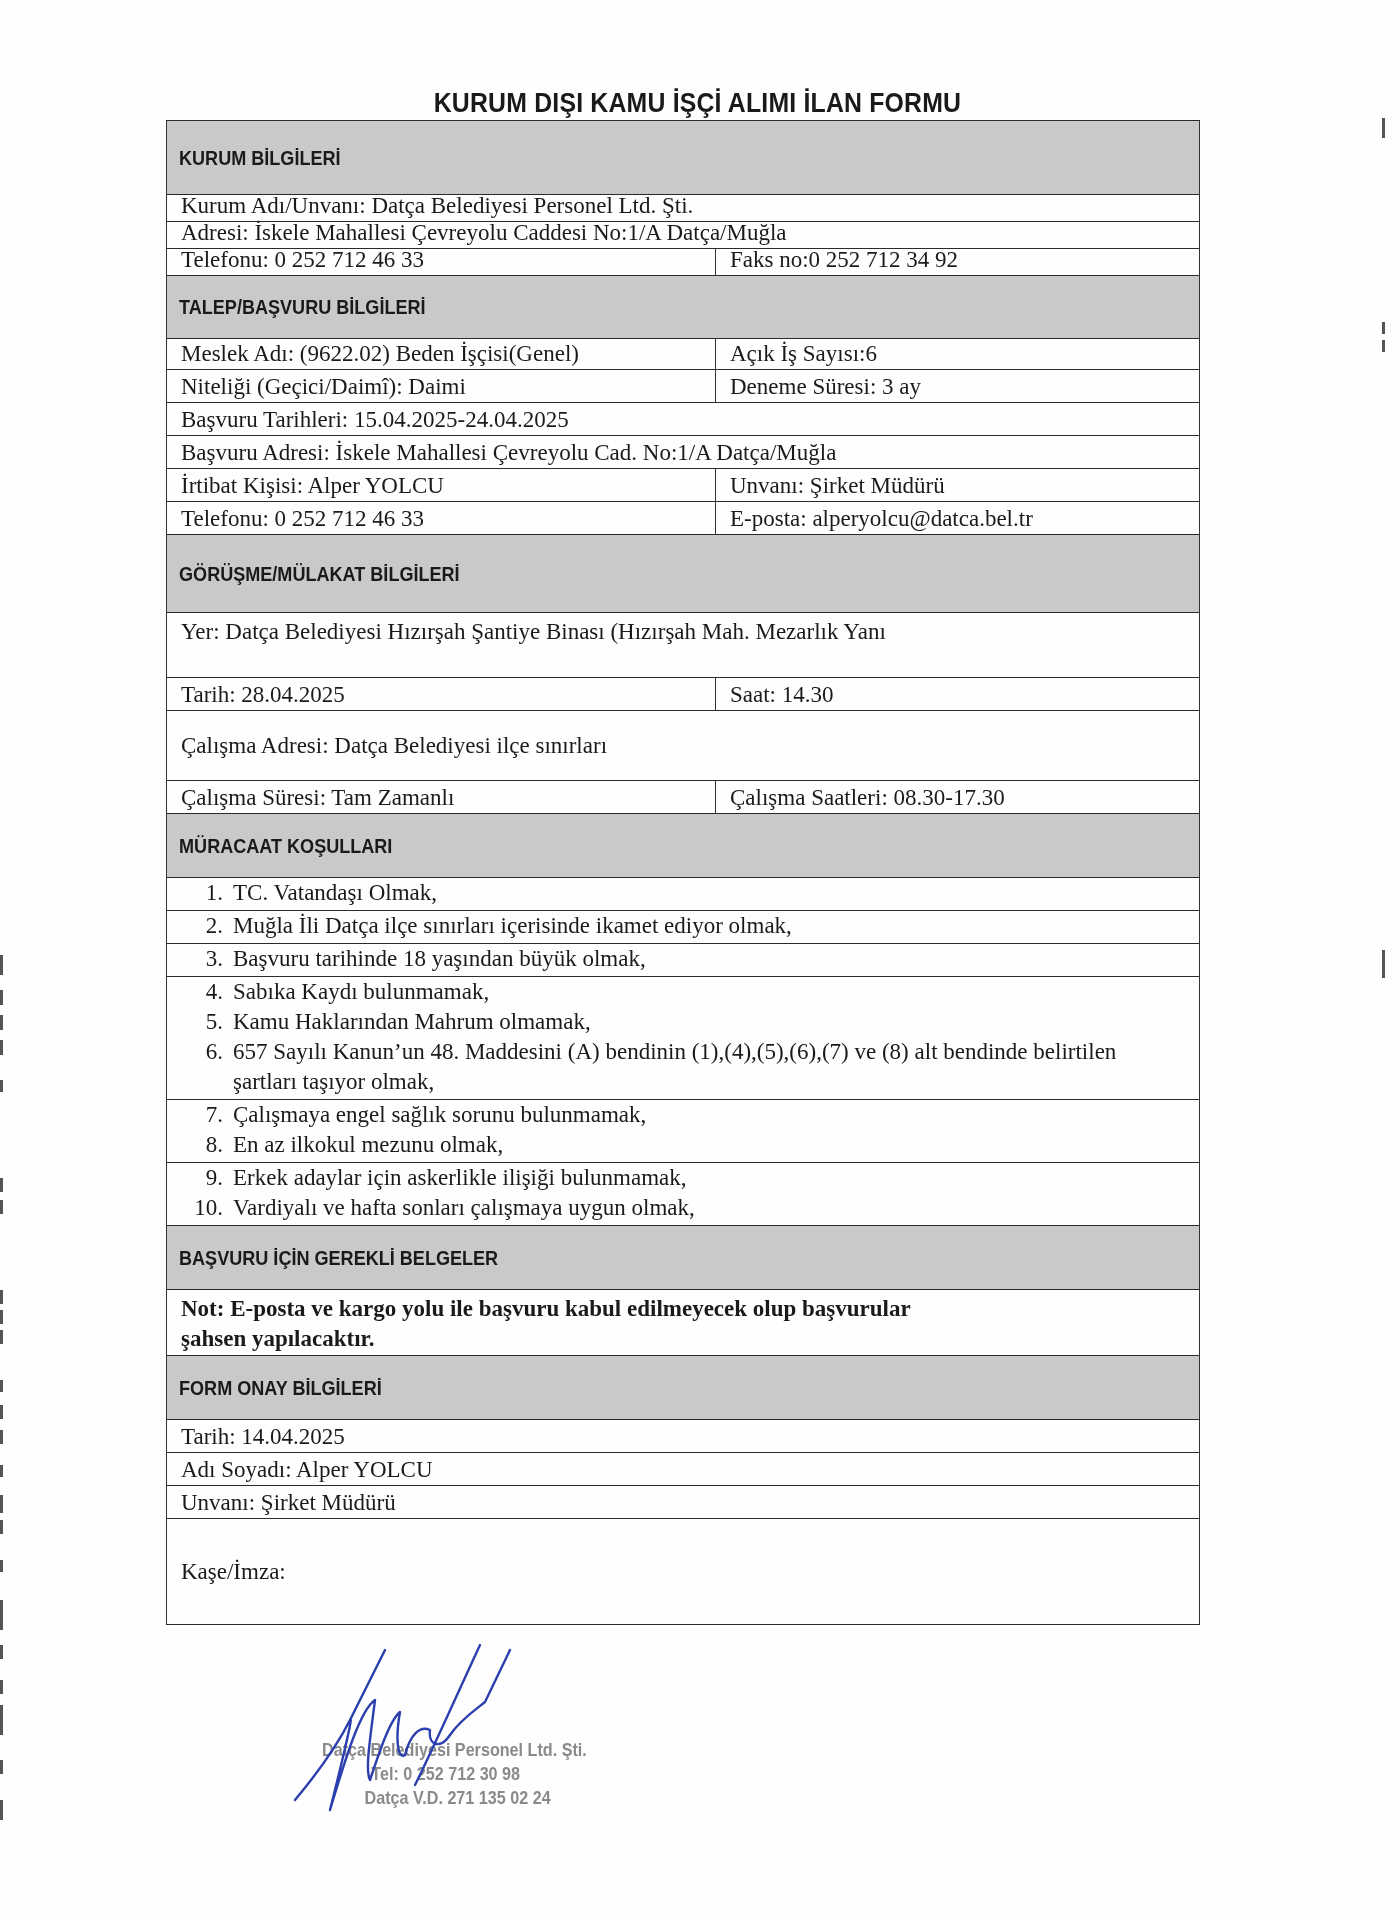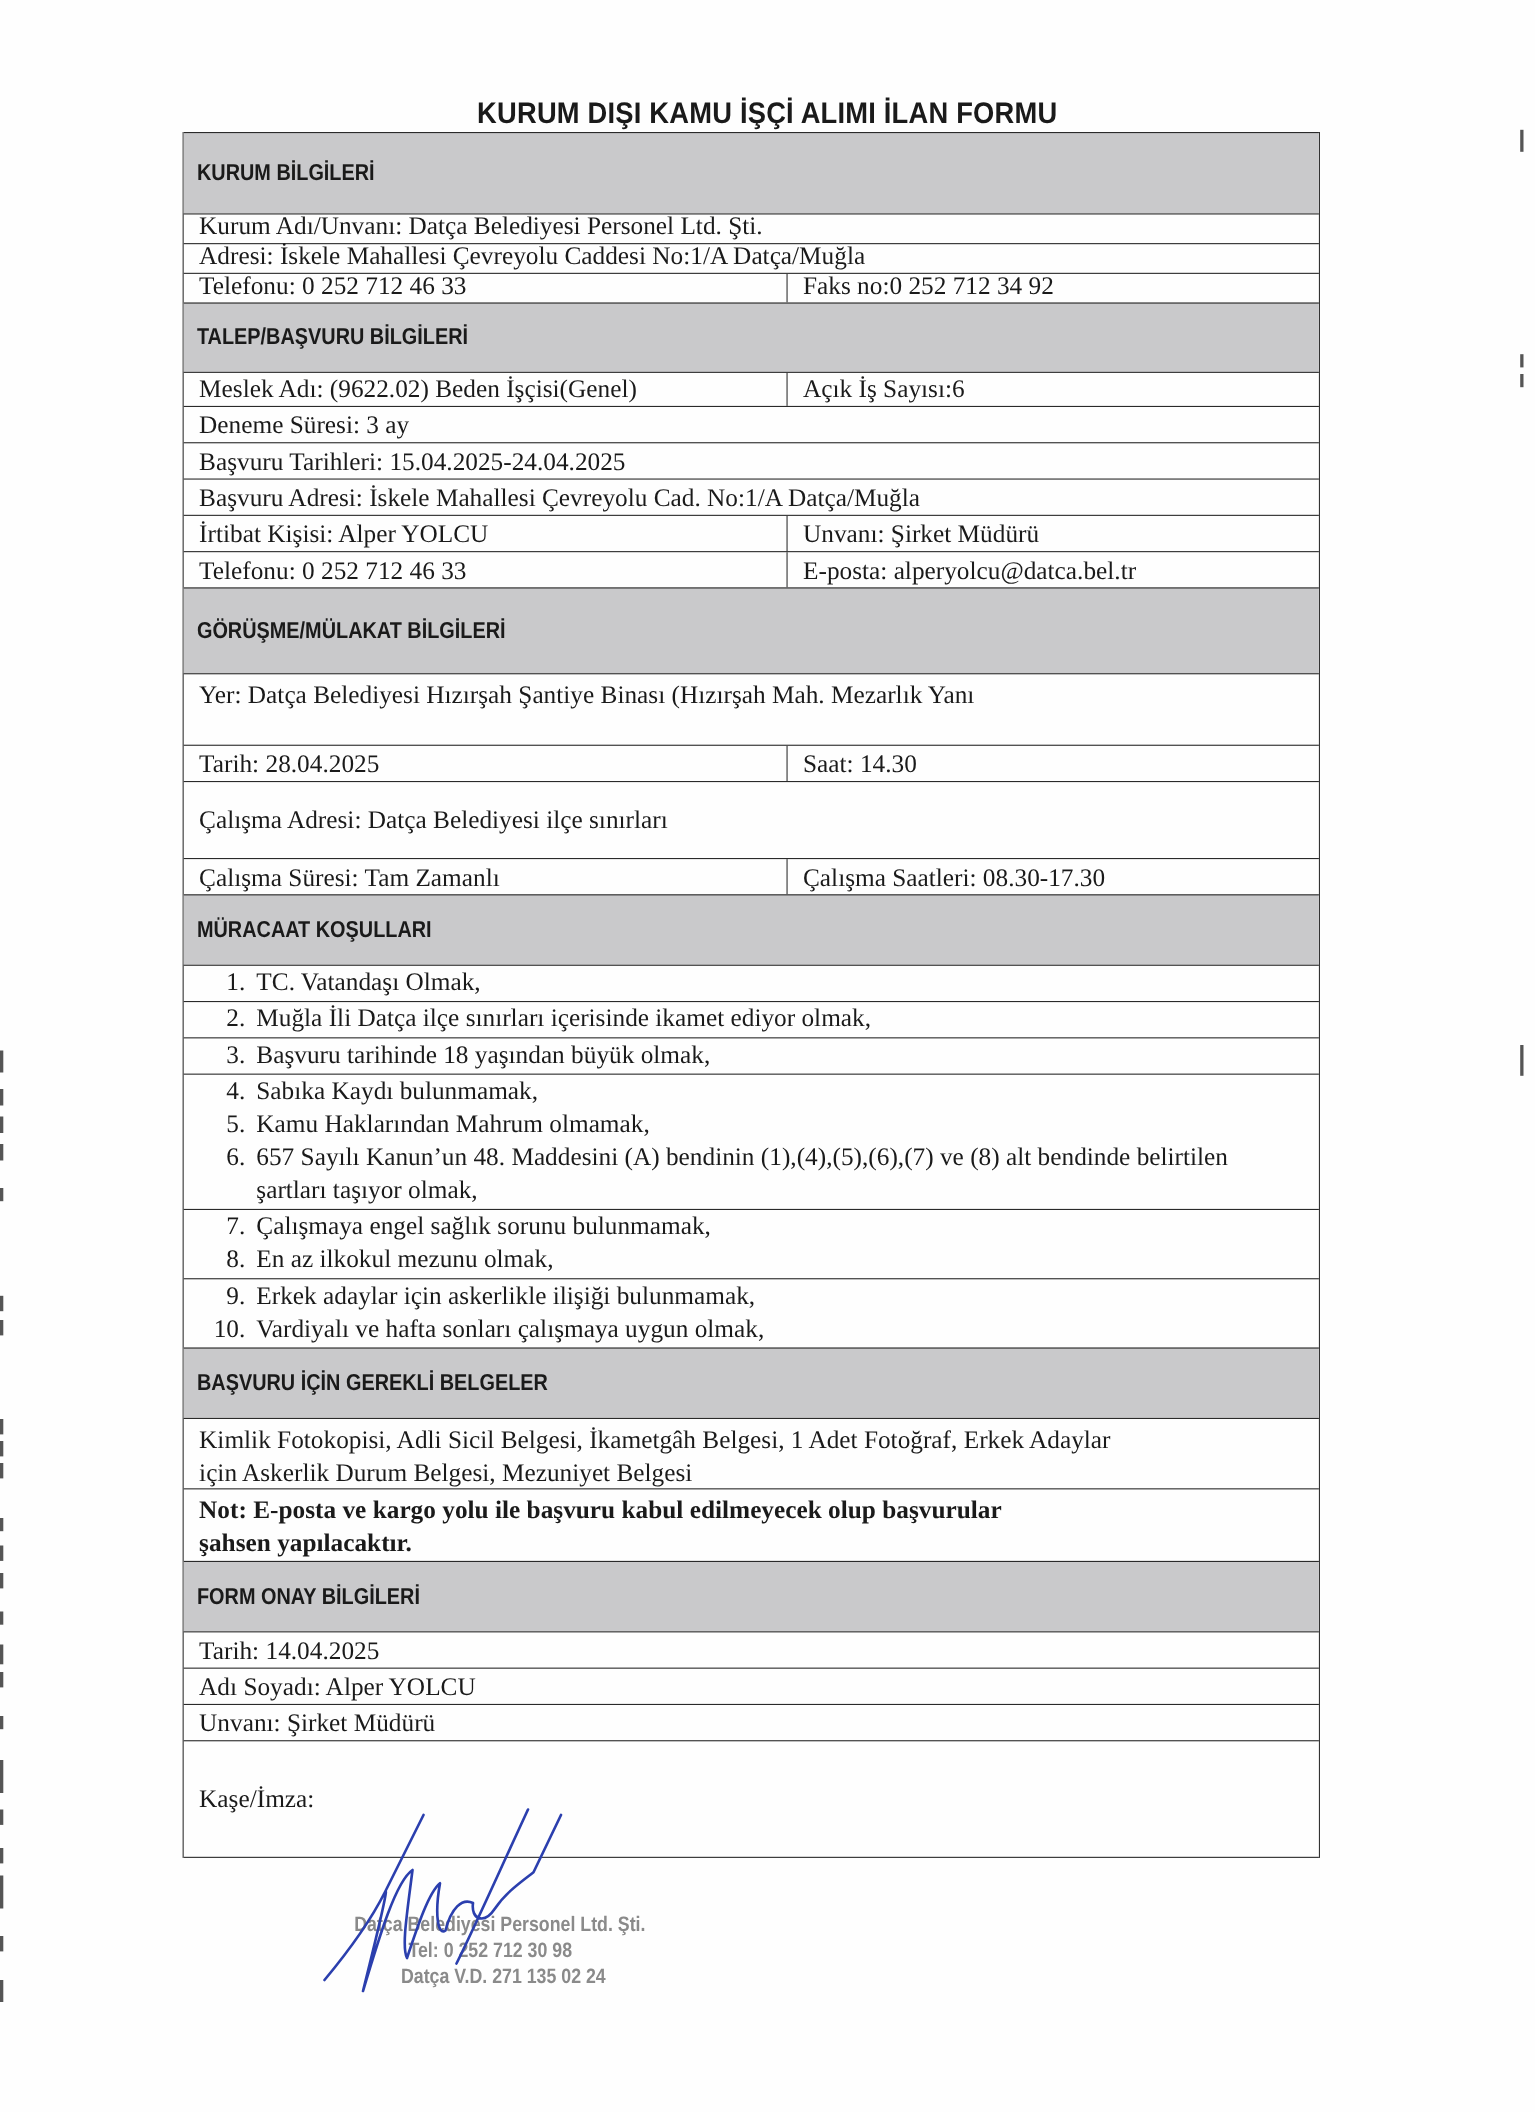--- a/index.html
+++ b/index.html
@@ -67,20 +67,21 @@
   </div>
 
   <div class="row header" style="height:63px">
     <span>TALEP/BAŞVURU BİLGİLERİ</span>
   </div>
   <div class="row" style="height:31px">
     <div class="cell left">Meslek Adı: (9622.02) Beden İşçisi(Genel)</div>
     <div class="cell right">Açık İş Sayısı:6</div>
   </div>
   <div class="row" style="height:33px">
+    <div class="cell left">Niteliği (Geçici/Daimî): Daimi</div>
     <div class="cell right">Deneme Süresi: 3 ay</div>
   </div>
   <div class="row" style="height:33px">
     <div class="cell full">Başvuru Tarihleri: 15.04.2025-24.04.2025</div>
   </div>
   <div class="row" style="height:33px">
     <div class="cell full">Başvuru Adresi: İskele Mahallesi Çevreyolu Cad.  No:1/A Datça/Muğla</div>
   </div>
   <div class="row" style="height:33px">
     <div class="cell left">İrtibat Kişisi: Alper YOLCU</div>
@@ -163,26 +164,20 @@
         <span class="txt">Erkek adaylar için askerlikle ilişiği bulunmamak,</span>
       </div>
     <div class="li">
         <span class="num">10.</span>
         <span class="txt">Vardiyalı ve hafta sonları çalışmaya uygun olmak,</span>
       </div>
   </div>
 
   <div class="row header" style="height:64px">
     <span>BAŞVURU İÇİN GEREKLİ BELGELER</span>
-  </div>
-  <div class="row" style="height:64px">
-    <div class="cell full multi">
-      <div>Kimlik Fotokopisi, Adli Sicil Belgesi, İkametgâh Belgesi, 1 Adet Fotoğraf, Erkek Adaylar</div>
-      <div>için Askerlik Durum Belgesi, Mezuniyet Belgesi</div>
-    </div>
   </div>
   <div class="row" style="height:66px">
     <div class="cell full multi bold">
       <div>Not: E-posta ve kargo yolu ile başvuru kabul edilmeyecek olup başvurular</div>
       <div>şahsen yapılacaktır.</div>
     </div>
   </div>
 
   <div class="row header" style="height:64px">
     <span>FORM ONAY BİLGİLERİ</span>

